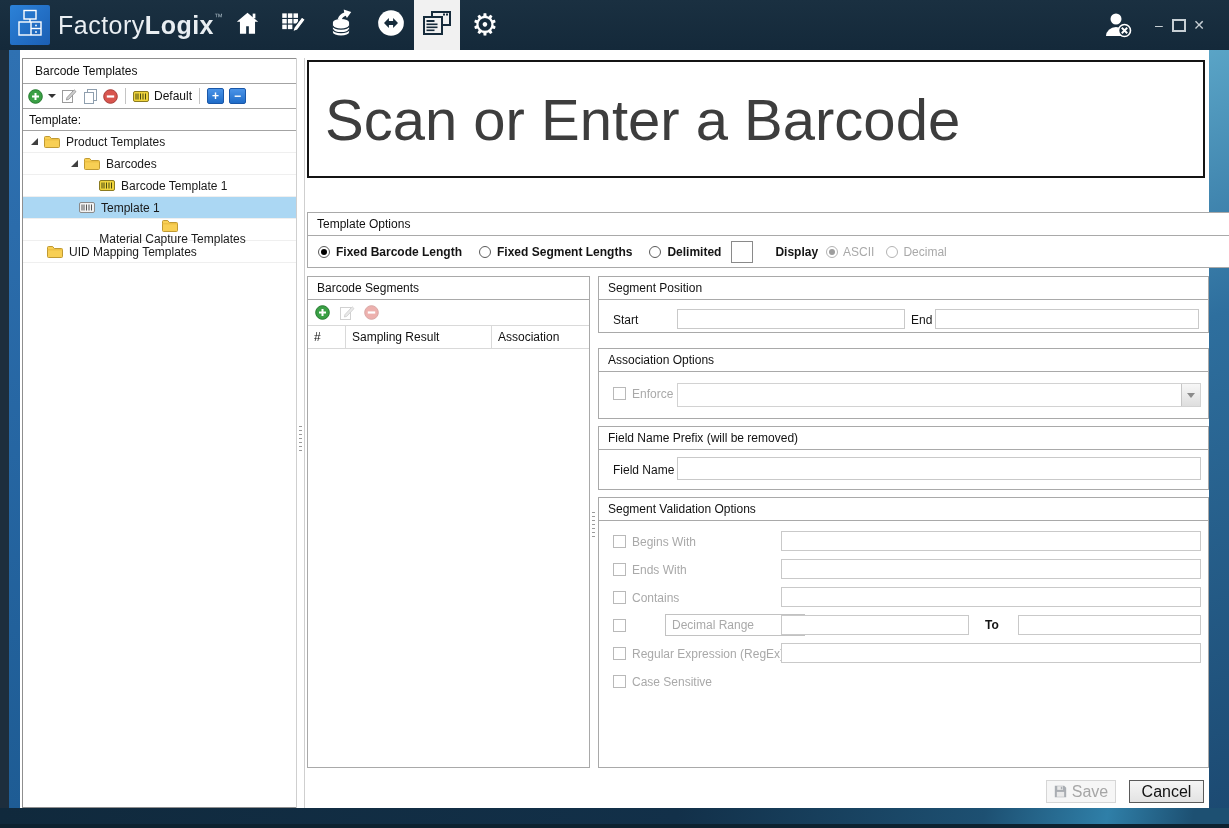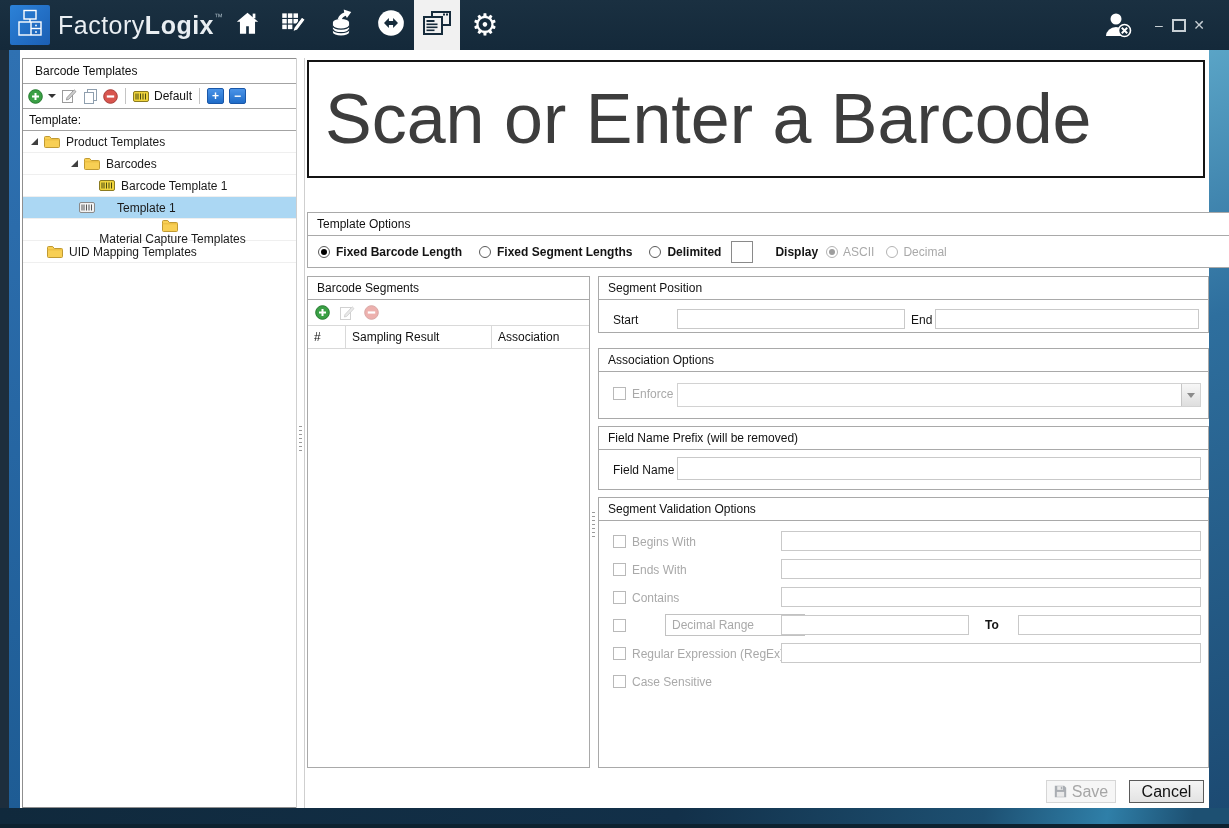--- a/index.html
+++ b/index.html
@@ -63,27 +63,27 @@
   .sidepanel{left:22px;top:58px;width:277px;height:750px;border:1px solid #8f8f8f;background:#fff;box-sizing:border-box;}
   .sp-header{height:24px;border-bottom:1px solid #a3a3a3;display:flex;align-items:center;padding-left:12px;font-size:12px;color:#111;}
   .sp-toolbar{height:24px;border-bottom:1px solid #a3a3a3;display:flex;align-items:center;padding-left:5px;gap:5px;}
   .tb-sep{width:1px;height:16px;background:#c4c4c4;margin:0 2px;}
   .bluebtn{width:17px;height:16px;border-radius:2px;border:1px solid #1a57a8;box-sizing:border-box;
     background:linear-gradient(#4b94e8,#1f6cc8);color:#fff;font-weight:bold;font-size:12px;
     display:flex;align-items:center;justify-content:center;line-height:1;}
   .caret{width:0;height:0;border-left:4px solid transparent;border-right:4px solid transparent;border-top:4px solid #333;}
   .sp-template{height:21px;border-bottom:1px solid #a3a3a3;display:flex;align-items:center;padding-left:6px;font-size:12px;color:#111;}
   .trow{height:21px;display:flex;align-items:center;border-bottom:1px solid #efefef;font-size:12px;color:#1a1a1a;}
-  .trow.sel{background:#abd7f3;gap:16px;}
+  .trow.sel{background:#abd7f3;}
   .exp{width:0;height:0;border-left:7px solid transparent;border-bottom:7px solid #404040;margin-right:6px;flex:none;}
   .ticon{margin-right:6px;flex:none;display:flex;}
   .fade{opacity:.45;}
   
   .scanbox{left:307px;top:60px;width:898px;height:118px;border:2px solid #141414;box-sizing:border-box;
-    display:flex;align-items:center;padding-left:16px;font-size:70px;font-weight:300;color:#3d3d3d;background:#fff;}
+    display:flex;align-items:center;padding-left:16px;font-size:58px;font-weight:300;color:#3d3d3d;background:#fff;}
   
   .seg-toolbar{height:25px;display:flex;align-items:center;gap:9px;padding-left:7px;}
   .seg-head{height:22px;display:flex;border-top:1px solid #d9d9d9;border-bottom:1px solid #d9d9d9;align-items:center;font-size:12px;color:#111;}
   .seg-head .c{padding-left:6px;border-right:1px solid #d9d9d9;height:100%;display:flex;align-items:center;box-sizing:border-box;}
 </style>
 </head>
 <body>
 
 <div class="abs content-bg"></div>
 <div class="abs edge-left-dark"></div>

